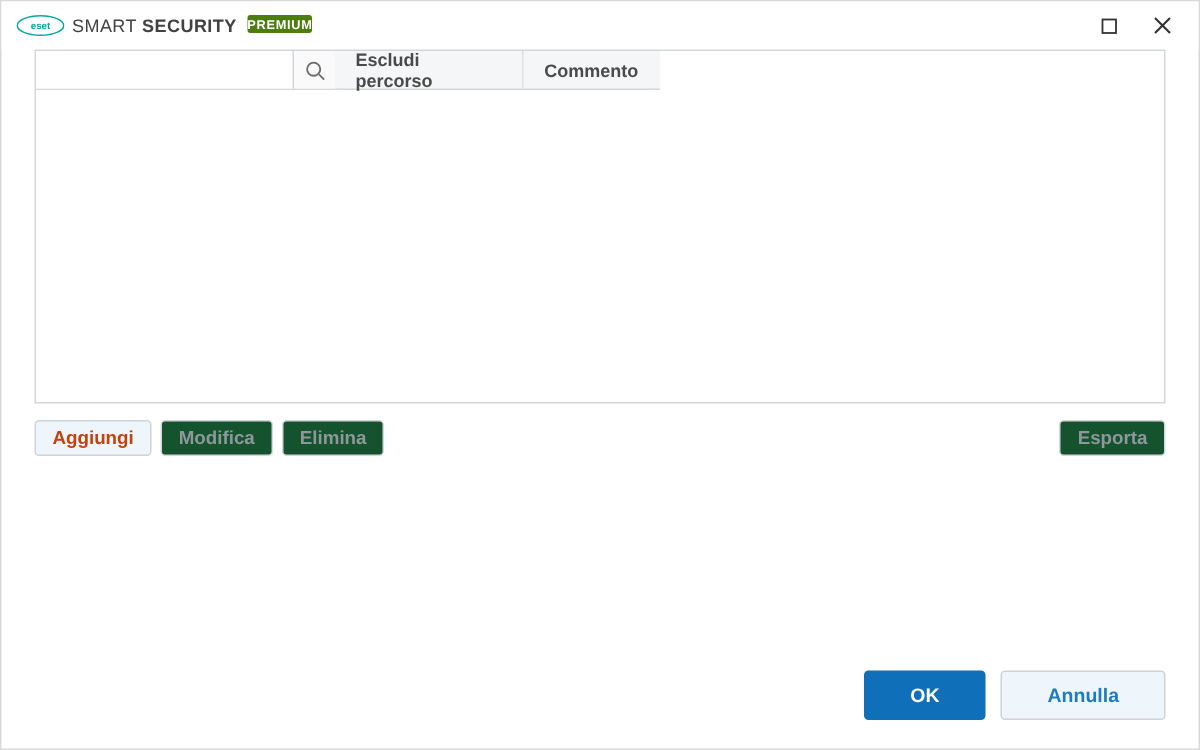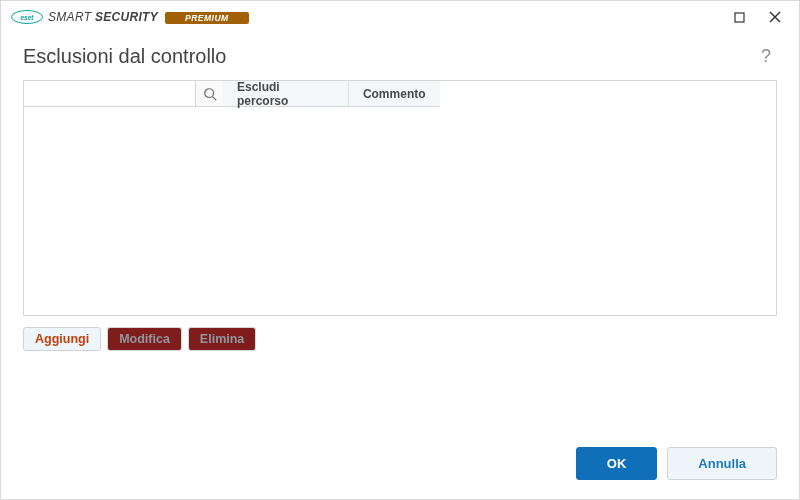--- a/index.html
+++ b/index.html
@@ -1,24 +1,24 @@
 <!DOCTYPE html>
 <html><head>
 <meta charset="utf-8">
 <style>
   * { box-sizing: border-box; margin: 0; padding: 0; }
   html, body { width: 800px; height: 500px; font-family: "Segoe UI", Arial, sans-serif; background: #fff; overflow: hidden; }
   .window { width: 800px; height: 500px; display: flex; flex-direction: column; border: 1px solid #d9d9d9; }
   
   .titlebar { height: 32px; display: flex; align-items: center; padding: 0 6px 0 10px; background: #fff; }
-  .brand { display: flex; align-items: flex-end; gap: 5px; font-style: italic; }
+  .brand { display: flex; align-items: flex-start; gap: 5px; }
   .brand-logo { width: 32px; height: 14px; }
   .brand-text { font-size: 12px; letter-spacing: 0.3px; color: #414141; font-weight: 400; }
   .brand-text b { font-weight: 600; }
-  .brand-badge { font-size: 8.5px; font-weight: 600; color: #fff; background: #a16207; padding: 1px 20px; border-radius: 2px; letter-spacing: 0.5px; margin-left: 2px; }
+  .brand-badge { font-size: 8.5px; font-weight: 600; color: #fff; background: #4d7c0f; padding: 1px 0; border-radius: 2px; letter-spacing: 0.5px; margin-left: 2px; }
   .titlebar-spacer { flex: 1; }
   .win-btn { width: 36px; height: 28px; display: flex; align-items: center; justify-content: center; color: #333; cursor: pointer; }
   .win-btn svg { display: block; }
   
   .header-row { display: flex; align-items: center; padding: 12px 22px 12px 22px; }
   .page-title { font-size: 20px; color: #444; font-weight: 400; }
   .header-spacer { flex: 1; }
   .help-btn { color: #8a8a8a; font-size: 18px; cursor: pointer; width: 22px; text-align: center; }
   
   .content { flex: 1; padding: 0 22px 0 22px; display: flex; flex-direction: column; }
@@ -28,21 +28,21 @@
   .search-icon-btn { width: 28px; display: flex; align-items: center; justify-content: center; border-left: 1px solid #d3d7da; color: #6b6b6b; cursor: pointer; background:#fafafa; }
   .table-head { display: flex; background: #f5f6f7; border-bottom: 1px solid #d3d7da; height: 26px; }
   .th { font-size: 12px; color: #4a4a4a; font-weight: 600; display: flex; align-items: center; padding: 0 14px; }
   .th.col1 { flex: 0 0 58%; border-right: 1px solid #e0e3e5; }
   .th.col2 { flex: 1; }
   .table-body { height: 234px; background: #fff; }
   
   .action-row { display: flex; align-items: center; gap: 6px; padding: 8px 0 0 0; height: 38px; }
   .action-spacer { flex: 1; }
   .btn-light { font-size: 12.5px; padding: 4px 11px; border: 1px solid #cdd3d8; border-radius: 3px; background: #eef6fb; color: #c2410c; font-weight: 600; cursor: pointer; }
-  .btn-light.disabled { background: #7f1d1d; color: #8f979c; border-color: #d4d8db; cursor: default; font-weight: 600; }
+  .btn-light.disabled { background: #14532d; color: #8f979c; border-color: #d4d8db; cursor: default; font-weight: 600; }
   
   .footer { display: flex; align-items: center; justify-content: flex-end; gap: 10px; padding: 0 22px; height: 72px; }
   .btn-primary { background: #0f6fb8; color: #fff; border: 1px solid #0f6fb8; border-radius: 3px; font-size: 13px; font-weight: 600; padding: 8px 30px; cursor: pointer; text-align: right; }
   .btn-secondary { background: #eef6fb; color: #1e7bbf; border: 1px solid #cdd3d8; border-radius: 3px; font-size: 13px; font-weight: 600; padding: 8px 30px; cursor: pointer; }
 </style>
 </head>
 <body>
 
 <div class="window">
 
@@ -65,25 +65,20 @@
       </svg>
     </div>
     <div class="win-btn">
       <svg width="12" height="12" viewBox="0 0 12 12">
         <line x1="1" y1="1" x2="11" y2="11" stroke="#333" stroke-width="1.4"></line>
         <line x1="11" y1="1" x2="1" y2="11" stroke="#333" stroke-width="1.4"></line>
       </svg>
     </div>
   </div>
 
-  <div class="header-row">
-    <div class="page-title">Esclusioni dal controllo</div>
-    <div class="header-spacer"></div>
-    <div class="help-btn">?</div>
-  </div>
 
   <div class="content">
     <div class="panel">
       <div class="searchbar">
         <input class="search-input" type="text" placeholder="" style="">
         <div class="search-icon-btn">
           <svg width="14" height="14" viewBox="0 0 16 16">
             <circle cx="7" cy="7" r="5" fill="none" stroke="#6b6b6b" stroke-width="1.4"></circle>
             <line x1="11" y1="11" x2="15" y2="15" stroke="#6b6b6b" stroke-width="1.4"></line>
           </svg>
@@ -94,20 +89,21 @@
         <div class="th col2">Commento</div>
       </div>
       <div class="table-body"></div>
     </div>
 
     <div class="action-row">
       <button class="btn-light">Aggiungi</button>
       <button class="btn-light disabled">Modifica</button>
       <button class="btn-light disabled">Elimina</button>
       <div class="action-spacer"></div>
+      <button class="btn-light disabled">Esporta</button>
     </div>
   </div>
 
   <div class="footer">
     <button class="btn-primary">OK</button>
     <button class="btn-secondary">Annulla</button>
   </div>
 
 </div>
 

